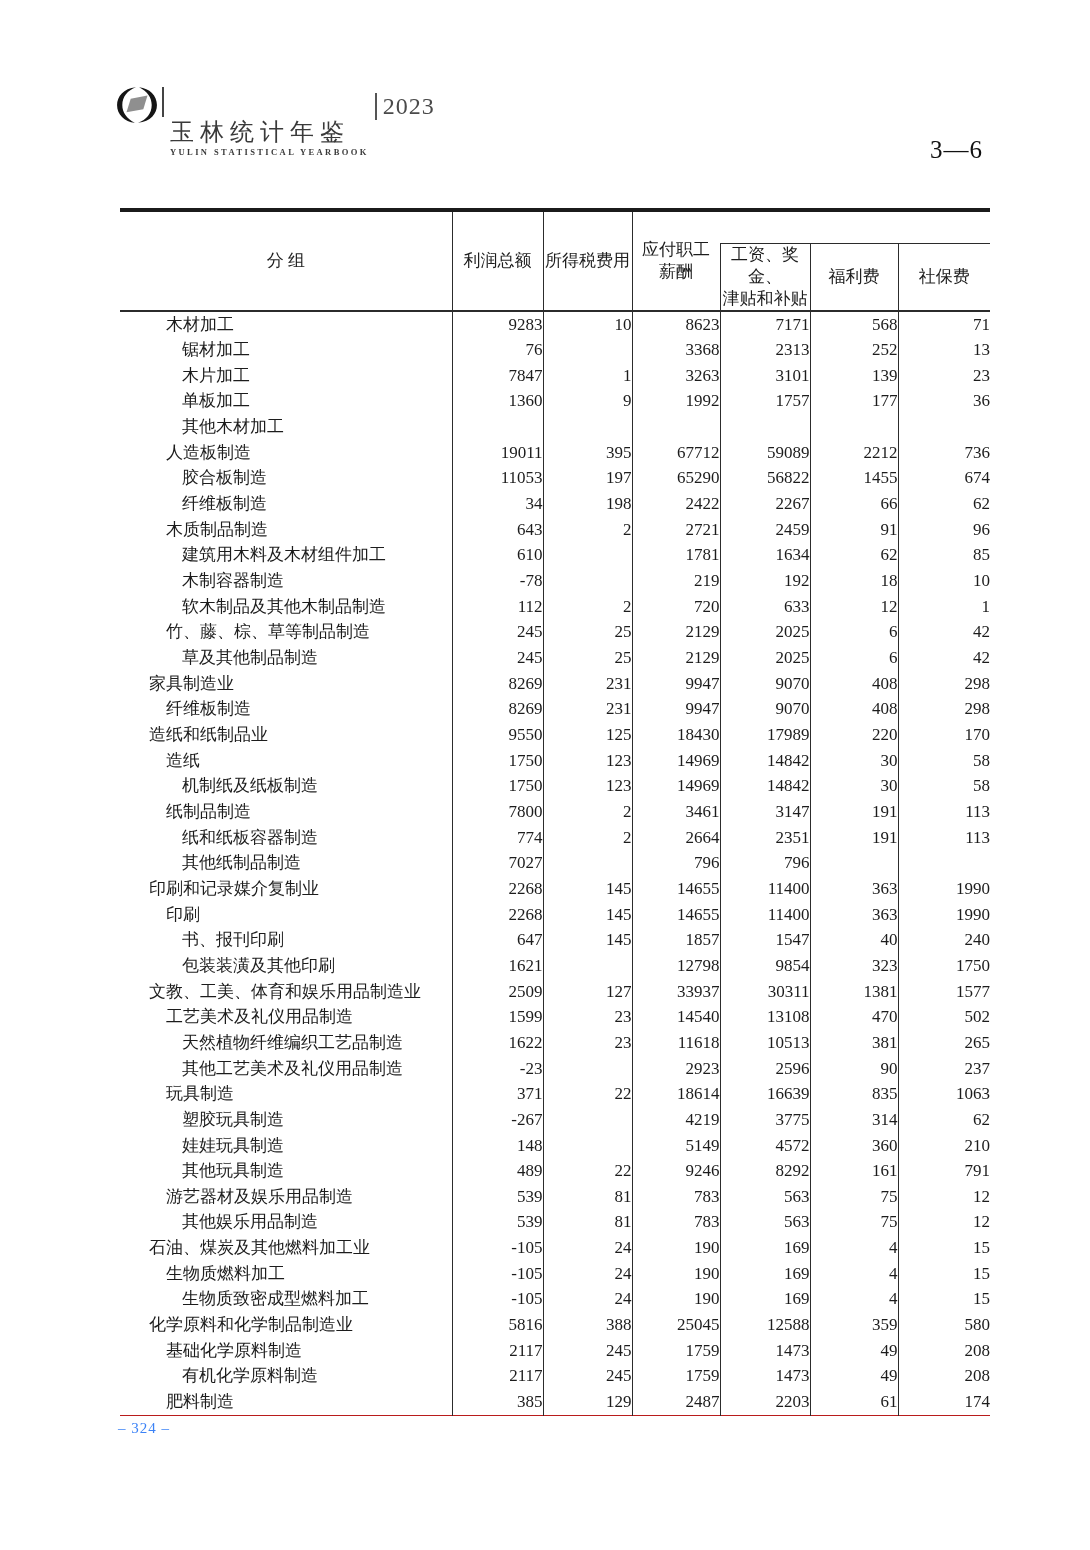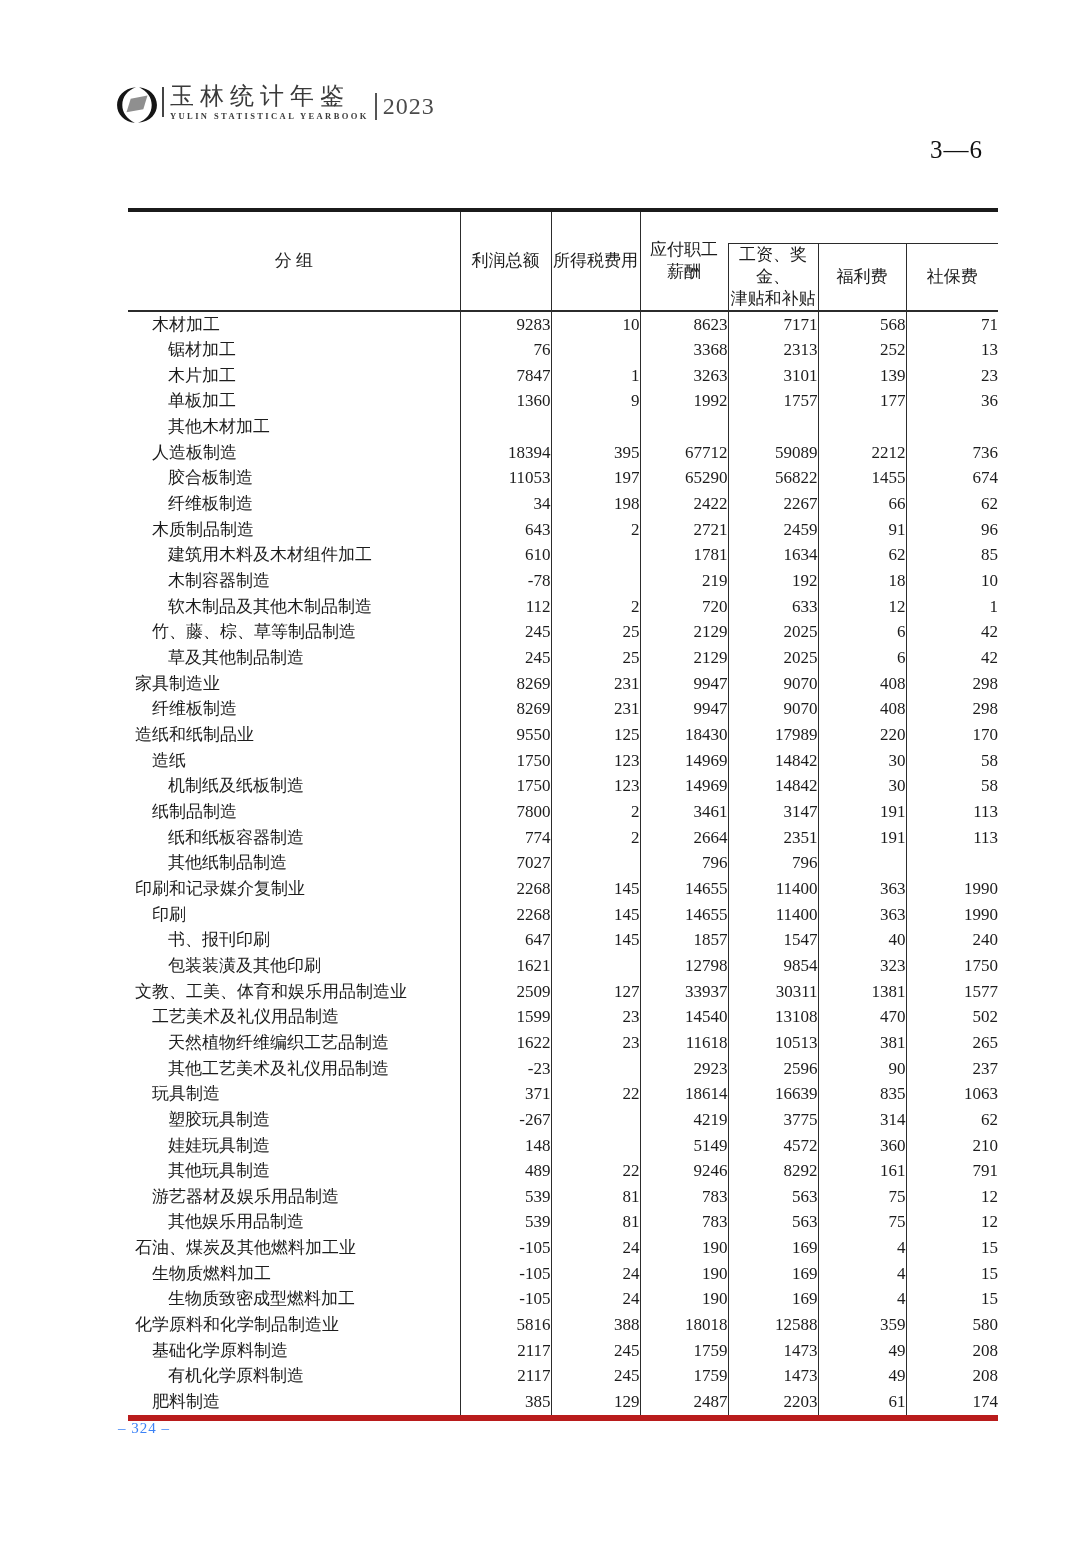--- a/index.html
+++ b/index.html
@@ -12,48 +12,48 @@
     color:#1c1c1c;
     overflow:hidden;
   }
 
   
   .brand { position:absolute; left:116px; top:84px; height:40px; display:flex; align-items:flex-start; }
   .brand-logo { width:42px; height:38px; margin-top:2px; }
   .brand-vsep { width:2px; background:#444; height:30px; margin:3px 6px 0 4px; }
   .brand-vsep2 { width:2px; background:#555; height:27px; margin:9px 6px 0 6px; }
   .brand-text { display:flex; flex-direction:column; }
-  .brand-cn { font-size:24px; letter-spacing:6px; color:#3a3a3a; line-height:24px; white-space:nowrap; }
+  .brand-cn { font-size:24px; letter-spacing:6px; color:#3a3a3a; line-height:24px; white-space:nowrap;margin-top:36px; }
   .brand-en { font-size:8.5px; font-weight:bold; letter-spacing:2.4px; color:#3a3a3a; margin-top:3px; white-space:nowrap; }
   .brand-year { font-size:24px; color:#4a4a4a; margin-top:9px; letter-spacing:1px;text-align:center; }
 
   .table-no { position:absolute; left:930px; top:136px; font-size:25px; color:#111; letter-spacing:1px; }
 
   
   table.stat {
-    position:absolute; left:128px; top:208px; width:870px;
+    position:absolute; left:120px; top:208px; width:870px;
     border-collapse:collapse; table-layout:fixed;
     border-top:4px solid #1b1b1b;
-    border-bottom:6px solid #b91c1c;
+    border-bottom:1px solid #b91c1c;
   }
   table.stat th, table.stat td {
     font-weight:normal; margin:0; padding:0;
     overflow:hidden; white-space:nowrap;
   }
   thead th { font-size:17px; text-align:center; vertical-align:middle; line-height:22px; }
   thead th.wrap { white-space:normal; }
   th.vl, td.vl { border-left:1px solid #2c2c2c; }
   th.hb { border-bottom:2px solid #2b2b2b; }   
   th.spacer { border-bottom:1px solid #2b2b2b; } 
   tr.hrow1 { height:33px; }
   tr.hrow2 { height:60px; }
 
   tbody td { height:25.65px; font-size:17px; line-height:25.65px; }
   td.num { text-align:right; padding-right:13px; font-size:17px; }
-  td.name span { display:inline-block; }
+  td.name span { display:inline-block;margin-left:22px; }
   td.name .lvl0 { padding-left:7px; }
   td.name .lvl1 { padding-left:24px; }
   td.name .lvl2 { padding-left:40px; }
 
   .footer-page { position:absolute; left:118px; top:1420px; font-size:15px; color:#3b82f6; letter-spacing:1px; }
 </style>
 </head>
 <body>
 
 <div class="page">
@@ -146,21 +146,21 @@
       <td class="name"><span class="lvl2">其他木材加工</span></td>
       <td class="num vl"></td>
       <td class="num vl"></td>
       <td class="num vl"></td>
       <td class="num vl"></td>
       <td class="num vl"></td>
       <td class="num vl"></td>
     </tr>
         <tr>
       <td class="name"><span class="lvl1">人造板制造</span></td>
-      <td class="num vl">18394</td>
+      <td class="num vl">19011</td>
       <td class="num vl">395</td>
       <td class="num vl">67712</td>
       <td class="num vl">59089</td>
       <td class="num vl">2212</td>
       <td class="num vl">736</td>
     </tr>
         <tr>
       <td class="name"><span class="lvl2">胶合板制造</span></td>
       <td class="num vl">11053</td>
       <td class="num vl">197</td>
@@ -454,21 +454,21 @@
       <td class="num vl">24</td>
       <td class="num vl">190</td>
       <td class="num vl">169</td>
       <td class="num vl">4</td>
       <td class="num vl">15</td>
     </tr>
         <tr>
       <td class="name"><span class="lvl0">化学原料和化学制品制造业</span></td>
       <td class="num vl">5816</td>
       <td class="num vl">388</td>
-      <td class="num vl">18018</td>
+      <td class="num vl">25045</td>
       <td class="num vl">12588</td>
       <td class="num vl">359</td>
       <td class="num vl">580</td>
     </tr>
         <tr>
       <td class="name"><span class="lvl1">基础化学原料制造</span></td>
       <td class="num vl">2117</td>
       <td class="num vl">245</td>
       <td class="num vl">1759</td>
       <td class="num vl">1473</td>

